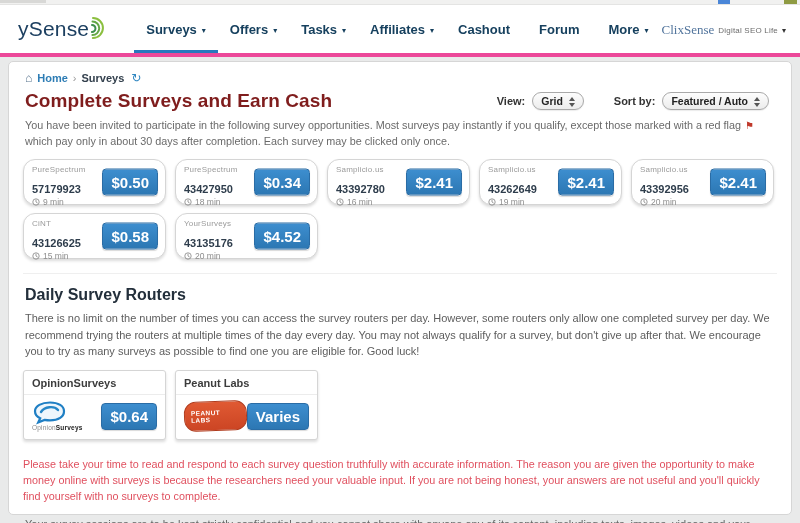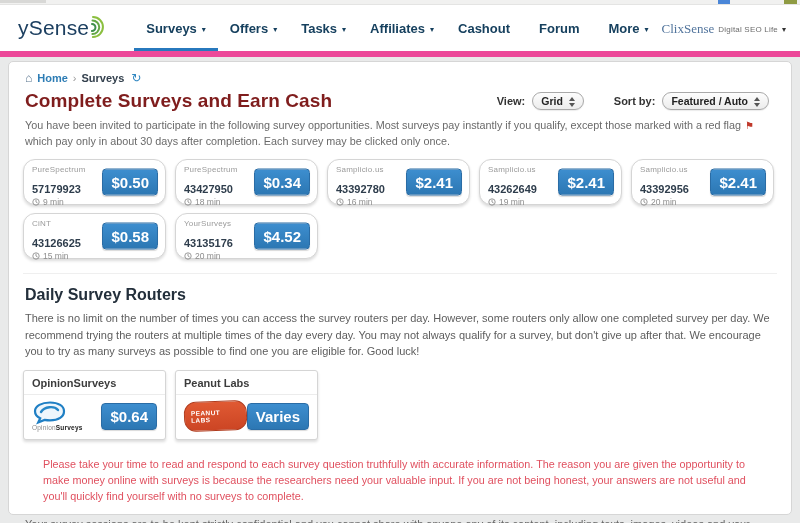--- a/index.html
+++ b/index.html
@@ -7,21 +7,21 @@
   body { font-family:"Liberation Sans","DejaVu Sans",sans-serif; background:#e9eaea; position:relative; }
 
   
   .browser-strip { height:5px; background:#f1f1f0; position:relative; border-bottom:1px solid #e4e4e3; }
   .strip-smudge { position:absolute; left:0; top:0; width:46px; height:3px; background:#d8d8d6; }
   .strip-sq { position:absolute; top:0; height:4px; }
   .strip-sq.blue  { left:718px; width:12px; background:#4a86d8; }
   .strip-sq.olive { left:784px; width:13px; background:#8f9b43; }
 
   
-  header { height:52px; background:#fff; border-bottom:6px solid #ec4899; display:flex; align-items:stretch; padding:0 14px 0 18px; }
+  header { height:52px; background:#fff; border-bottom:4px solid #ec4899; display:flex; align-items:stretch; padding:0 14px 0 18px; }
   .logo { display:flex; align-items:center; margin-right:26px; cursor:pointer; }
   .logo-text { font-size:21px; color:#1c3f60; letter-spacing:.2px; font-weight:400; }
   .logo-swirl { margin-left:-7px; margin-top:-2px; }
   nav { display:flex; align-items:stretch; flex:1; }
   .nav-item { display:flex; align-items:center; gap:5px; padding:0 12px; font-size:13px; font-weight:700; color:#16405e; cursor:pointer; border-bottom:3px solid transparent; padding-top:3px; }
   .nav-item .caret { font-size:8px; color:#16405e; transform:translateY(1px); }
   .nav-item.active { border-bottom-color:#2779bd; }
   .account { display:flex; align-items:center; gap:4px; cursor:pointer; padding-top:2px;justify-content:flex-end; }
   .account-brand { font-family:"Liberation Serif","DejaVu Serif",serif; font-size:13px; color:#51749c; }
   .account-suffix { font-size:8px; color:#6b6b6b; letter-spacing:.2px; }
@@ -70,21 +70,21 @@
   .router-grid { display:flex; gap:9px; margin:2px 0 16px; }
   .router-card { width:143px; background:#fff; border:1px solid #d5d5d5; border-radius:3px; box-shadow:0 2px 3px rgba(0,0,0,.14); cursor:pointer; }
   .rtitle { font-size:11px; font-weight:600; color:#3c3c3c; padding:6px 8px 5px; border-bottom:1px solid #ececec; }
   .rbody { display:flex; justify-content:space-between; align-items:center; padding:7px 8px 8px; height:44px; }
   .os-logo { display:flex; flex-direction:column; align-items:flex-start; }
   .os-text { font-size:6.5px; margin-top:-1px; letter-spacing:.2px; }
   .os-light { color:#8a8a8a; }
   .os-bold { color:#1c1c1c; font-weight:700; }
   .peanut-logo { background:linear-gradient(#e05a33,#cc4524); border:1px solid #b03c1e; border-radius:12px; padding:7px 6px; font-size:6.5px; font-weight:700; color:#fff; letter-spacing:.4px; transform:rotate(-2deg); }
 
-  .warning-text { font-size:10.8px; color:#e0505f; line-height:1.5; margin:4px 20px 12px; max-width:772px; }
+  .warning-text { font-size:10.8px; color:#e0505f; line-height:1.5; margin:4px 0 12px; max-width:772px; }
   .confidential { color:#666; }
 </style>
 </head>
 <body>
 
 <div class="browser-strip">
   <span class="strip-smudge"></span>
   <span class="strip-sq blue"></span>
   <span class="strip-sq olive"></span>
 </div>

